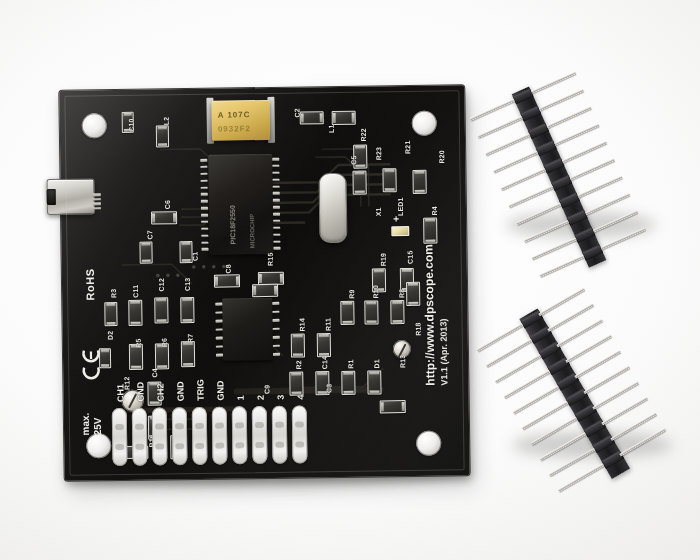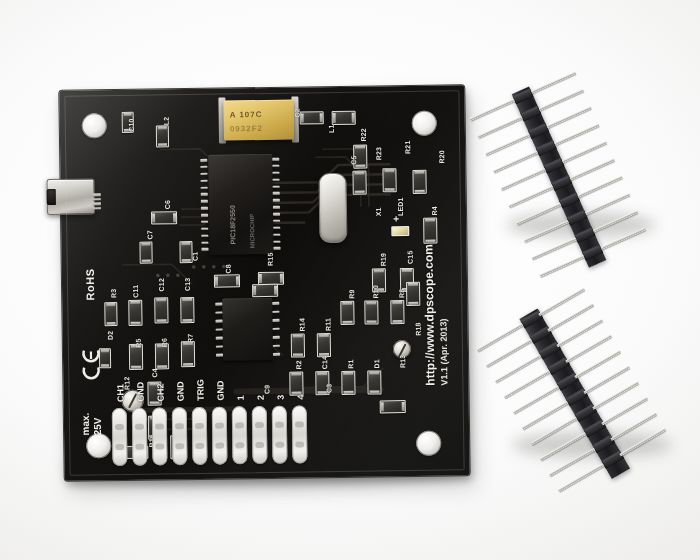--- a/index.html
+++ b/index.html
@@ -275,21 +275,21 @@
     <div class="usb" style="left:-14px;top:88px;width:46px;height:34px;">
       <div class="mouth"></div>
       <div class="tabs">
           <i></i>
           <i></i>
           <i></i>
           <i></i>
         </div>
     </div>
 
-    <div class="tant" style="left:152px;top:12px;width:70px;height:40px;margin-left:12px;">
+    <div class="tant" style="left:152px;top:12px;width:58px;height:40px;">
       <div class="pad" style="left:-5px;"></div>
       <div class="pad" style="right:-5px;"></div>
       <span class="t" style="top:10px;">A 107C</span>
       <span class="t" style="top:24px;opacity:.55;">0932F2</span>
     </div>
 
     <div class="mcu" style="left:148px;top:66px;width:64px;height:100px;">
       <span class="lbl" style="left:20px;top:90px;">PIC18F2550</span>
       <span class="lbl" style="left:40px;top:94px;font-size:6px;opacity:.6;">MICROCHIP</span>
     </div>

